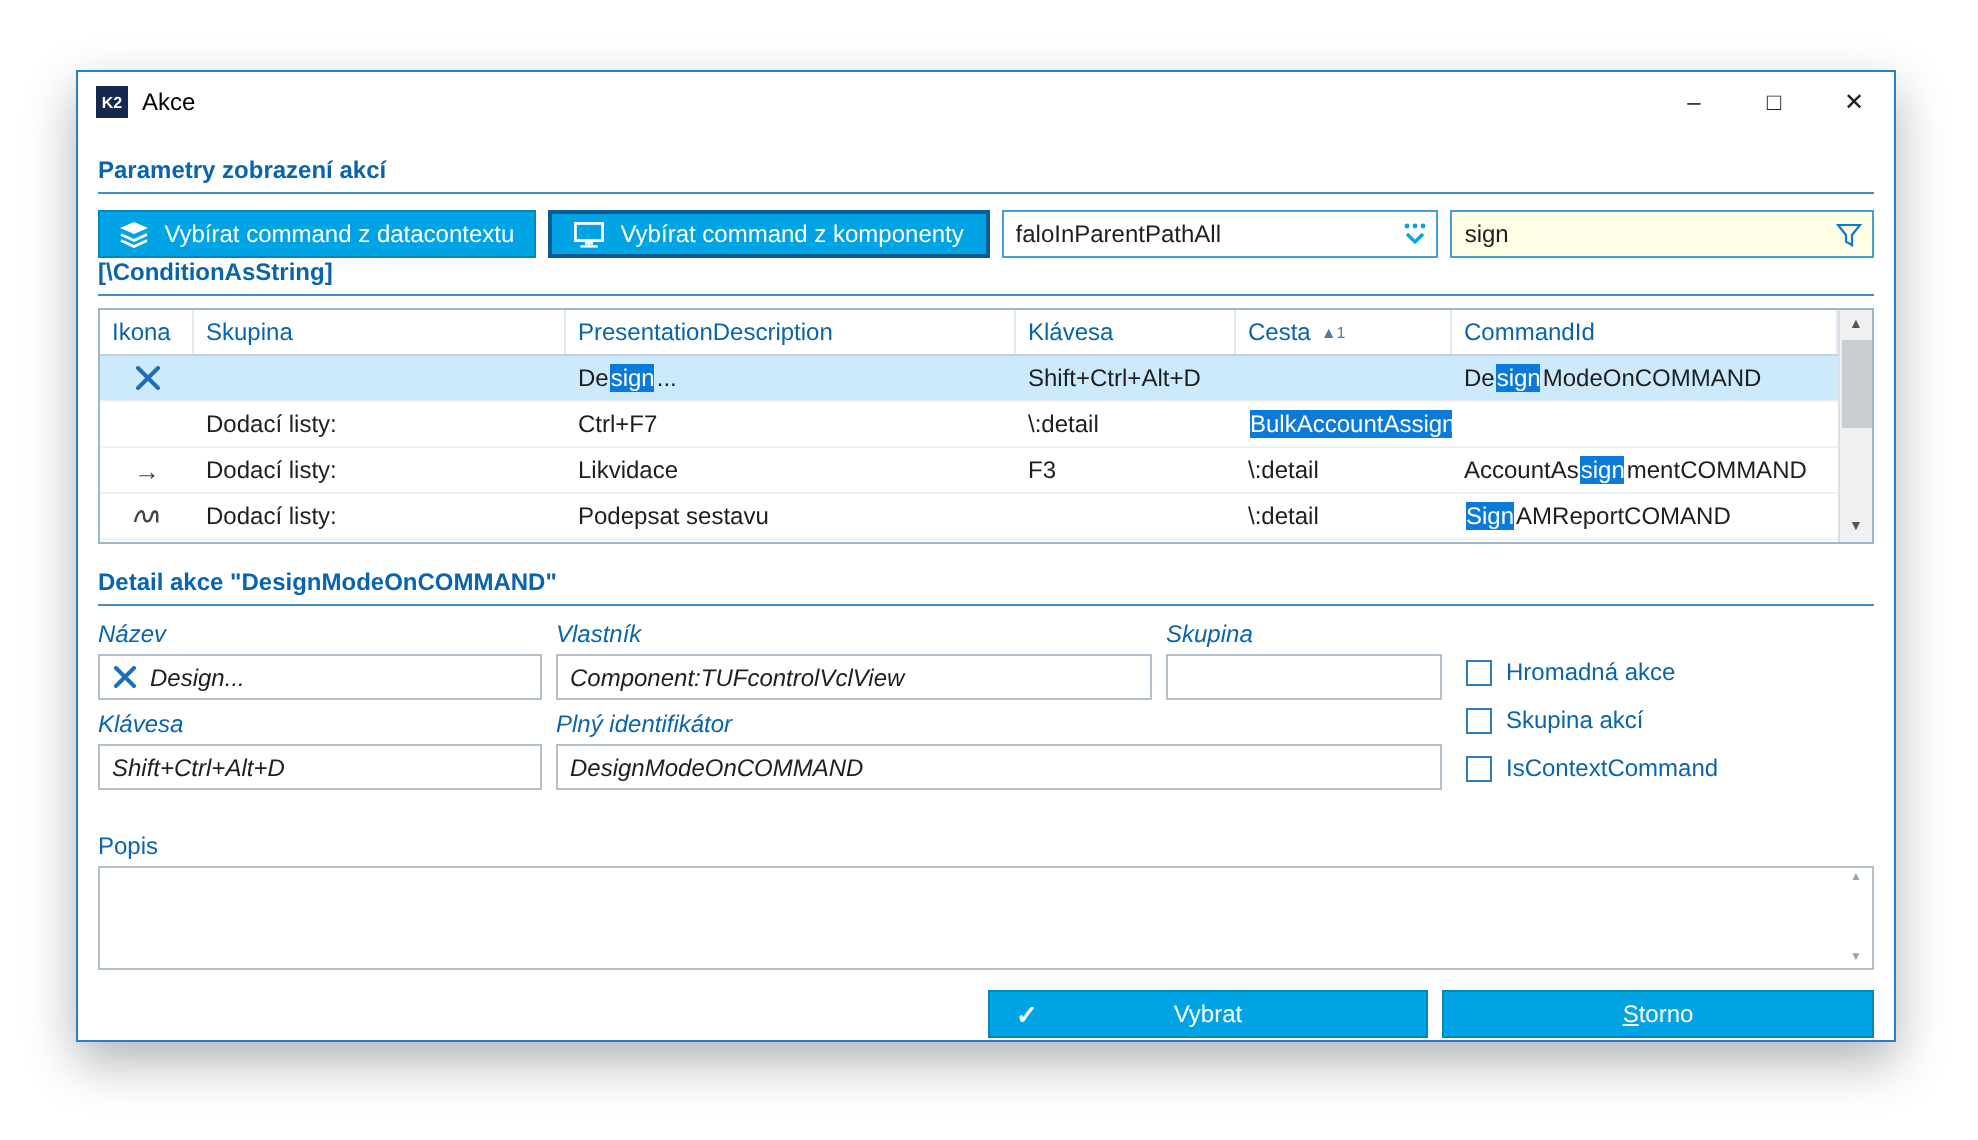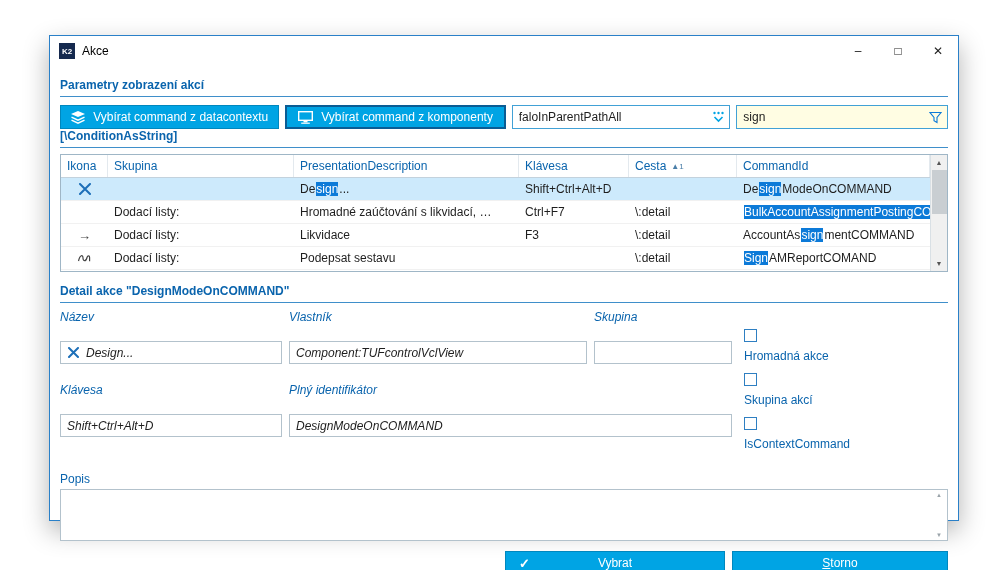--- a/index.html
+++ b/index.html
@@ -2,21 +2,21 @@
 <html><head>
 <meta charset="utf-8">
 <style>
   * { box-sizing: border-box; }
   html,body { margin:0; padding:0; }
   body {
     width:989px; height:570px; background:#ffffff; overflow:hidden; position:relative;
     font-family:"Liberation Sans", sans-serif; font-size:12px; color:#1e1e1e;
   }
   .window {
-    position:absolute; left:49px; top:35px; width:910px; height:486px;
+    position:absolute; left:38px; top:35px; width:910px; height:486px;
     background:#fff; border:1px solid #2a80c8; box-shadow:0 10px 24px rgba(0,0,0,.30);
   }
   
   .titlebar { height:30px; display:flex; align-items:center; }
   .app-badge { width:16px; height:16px; margin:0 7px 0 9px; background:#15294e; color:#fff;
     font-size:8px; font-weight:bold; display:flex; align-items:center; justify-content:center; }
   .title { font-size:12px; color:#000; }
   .win-controls { margin-left:auto; display:flex; height:100%; }
   .win-btn { width:40px; display:flex; align-items:center; justify-content:center;
     font-size:12px; color:#222; cursor:pointer; }
@@ -59,21 +59,21 @@
   .thumb { width:15px; height:44px; background:#c9ced2; cursor:pointer; }
   .scroll-spacer { flex:1; }
   
   .detail-body { display:flex; }
   .form-grid { display:grid; grid-template-columns:222px 298px 138px; column-gap:7px; margin-top:2px;font-style:italic; }
   .flabel { color:#0a64ad; font-size:12px; padding:5px 0 3px; }
   .ffield { height:23px; border:1px solid #b3c2cc; background:#fff; display:flex;
     align-items:center; padding:0 6px; gap:6px; white-space:nowrap; overflow:hidden; }
   .span2 { grid-column:2 / 4; }
   .cb-col { margin-left:12px; padding-top:26px; display:flex; flex-direction:column; gap:10px; }
-  .cb-row { display:flex; align-items:flex-start; gap:7px; cursor:pointer;flex-direction:column; }
+  .cb-row { display:flex; align-items:flex-end; gap:7px; cursor:pointer; }
   .cb-box { width:13px; height:13px; border:1px solid #2e7fc2; background:#fff; }
   .cb-label { color:#0a64ad; }
   
   .popis-label { margin-top:16px; }
   .popis-box { height:52px; border:1px solid #b3c2cc; background:#fff; position:relative; }
   .mini-arrow { position:absolute; right:2px; font-size:6px; color:#9aa3a9; width:12px; text-align:center; }
   .mini-up { top:2px; } .mini-down { bottom:2px; }
   
   .footer { display:flex; justify-content:flex-end; gap:7px; margin-top:10px; }
   .footer .cyan-btn { height:24px; position:relative; }
@@ -183,25 +183,20 @@
           <div class="cell">
               <span>De</span>
               <span class="hl">sign</span>
               <span>ModeOnCOMMAND</span>
             </div>
         </div>
 
         <div class="trow">
           <div class="cell icon-cell"></div>
           <div class="cell">Dodací listy:</div>
-          <div class="cell">
-              <span>Hromadné zaúčtování s likvidací, …</span>
-              <span class="hl"></span>
-              <span></span>
-            </div>
           <div class="cell">Ctrl+F7</div>
           <div class="cell">\:detail</div>
           <div class="cell">
               <span></span>
               <span class="hl">BulkAccountAssignmentPostingCO…</span>
               <span></span>
             </div>
         </div>
 
         <div class="trow">

